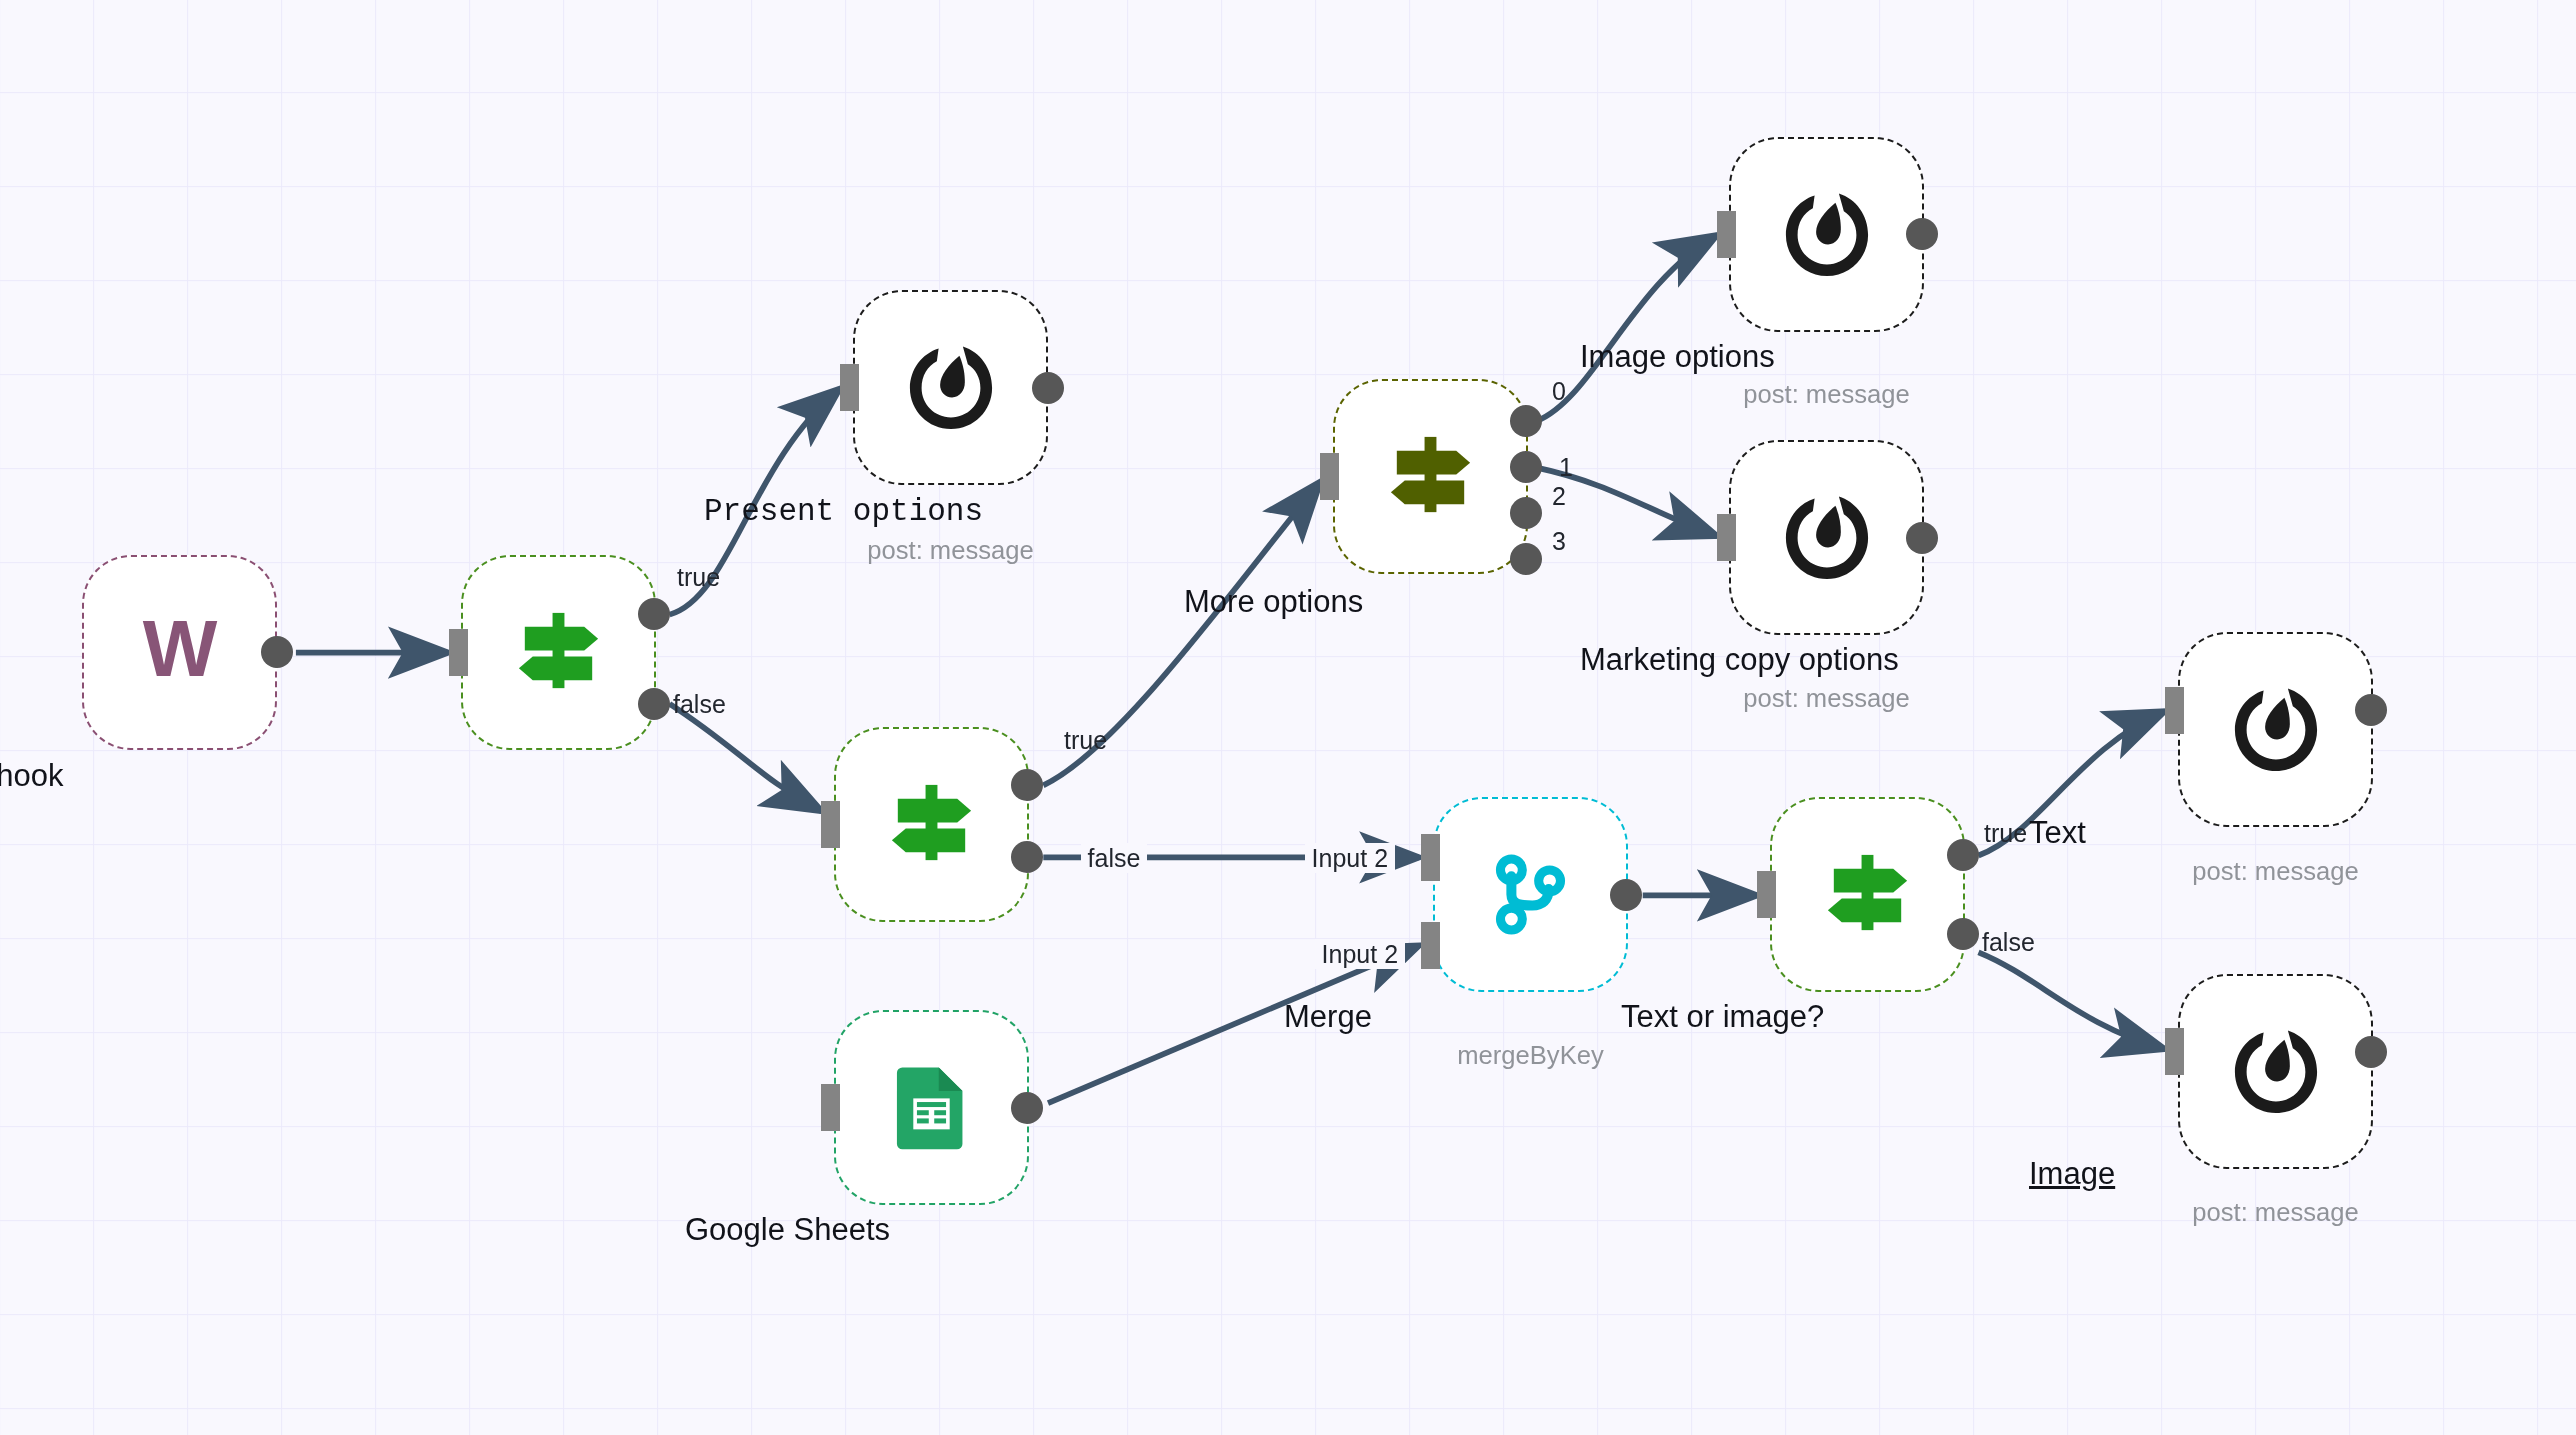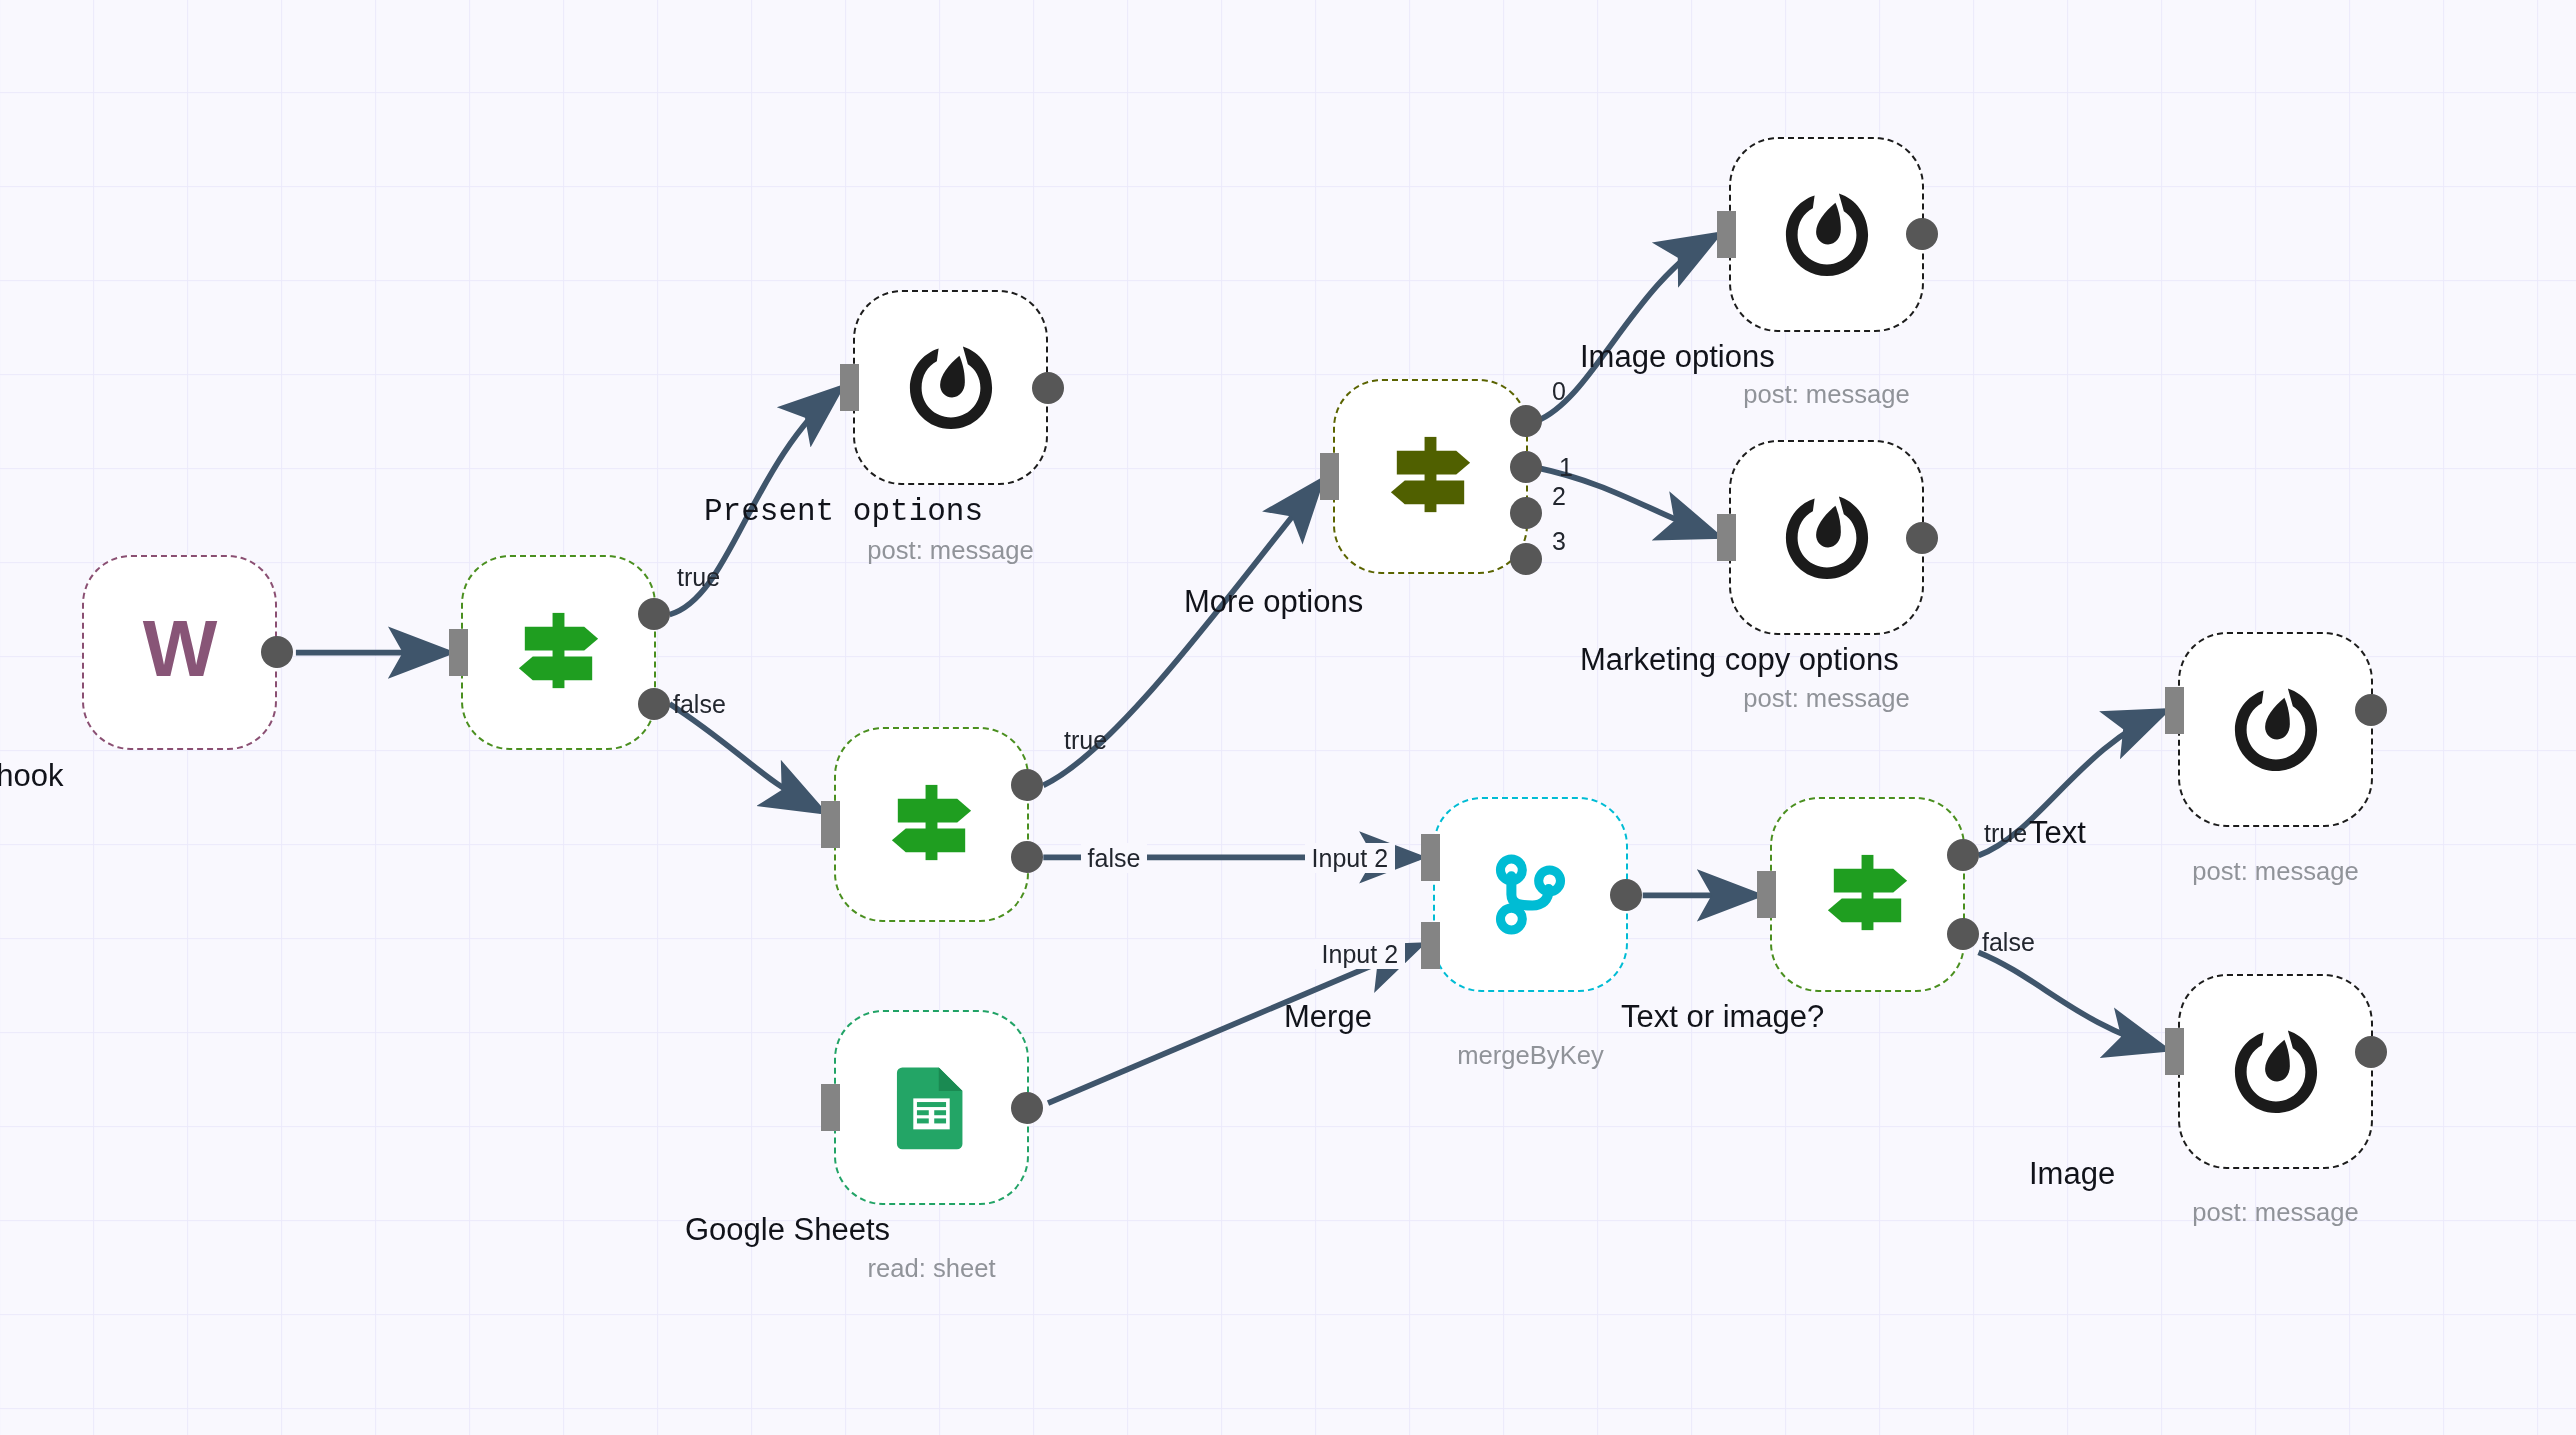--- a/index.html
+++ b/index.html
@@ -199,21 +199,20 @@
         <rect x="34" y="44" width="32" height="5.5" fill="#23a566"></rect>
         <rect x="34" y="53" width="13" height="5.5" fill="#23a566"></rect>
         <rect x="53" y="53" width="13" height="5.5" fill="#23a566"></rect>
         <rect x="34" y="62" width="13" height="5.5" fill="#23a566"></rect>
         <rect x="53" y="62" width="13" height="5.5" fill="#23a566"></rect>
       </svg>
     </div>
     <div class="endpoint-in" style="left:821px; top:1084px;"></div>
     <div class="endpoint-out" style="left:1011px; top:1092px;"></div>
     <div class="node-caption" style="left:685px; top:1211px;">Google Sheets</div>
-    <div class="node-subcaption" style="left:685px; top:1252px;">read: sheet</div>
     <div class="edge-label" style="left:1315px; top:939px;">Input 2</div>
 
     <div class="node" style="left:1333px; top:379px; border-color:#5a6300;">
       <svg class="node-icon" width="99" height="99" viewBox="0 0 100 100">
         <rect x="44" y="10" width="12" height="76" fill="#506000"></rect>
         <path d="M16 24 H76 L90 36 L76 48 H16 Z" fill="#506000"></path>
         <path d="M84 54 H24 L10 66 L24 78 H84 Z" fill="#506000"></path>
       </svg>
     </div>
     <div class="endpoint-in" style="left:1320px; top:453px;"></div>
@@ -311,18 +310,18 @@
                  C 27.5 92 9 73.5 9 50.5 C 9 31.5 21.5 15.5 38 10.5
                  L 36.2 23.5 C 27 28.2 20.8 38 20.8 50.5
                  C 20.8 67 34 80.2 50.5 80.2 C 67 80.2 80.2 67 80.2 50.5
                  C 80.2 39.8 75 31.2 67.5 26.4 Z" fill="#1b1b1b"></path>
         <path d="M59 18 C 63 27 64.5 36.5 64.5 44.5 C 64.5 53.5 59 60 51.5 60
                  C 44.5 60 39.5 54.5 39.5 47.5 C 39.5 38 48 27 59 18 Z" fill="#1b1b1b"></path>
       </svg>
     </div>
     <div class="endpoint-in" style="left:2165px; top:1028px;"></div>
     <div class="endpoint-out" style="left:2355px; top:1036px;"></div>
-    <div class="node-caption" style="left:2029px; top:1155px;">Image</div>
+    <div class="node-caption" style="left:2029px; top:1155px;text-decoration:underline;">Image</div>
     <div class="node-subcaption" style="left:2029px; top:1196px;">post: message</div>
 
   </div>
 </div>
 
 
 </body></html>

